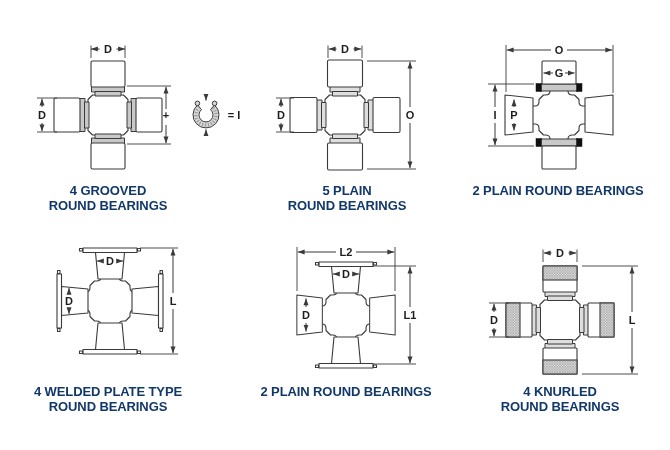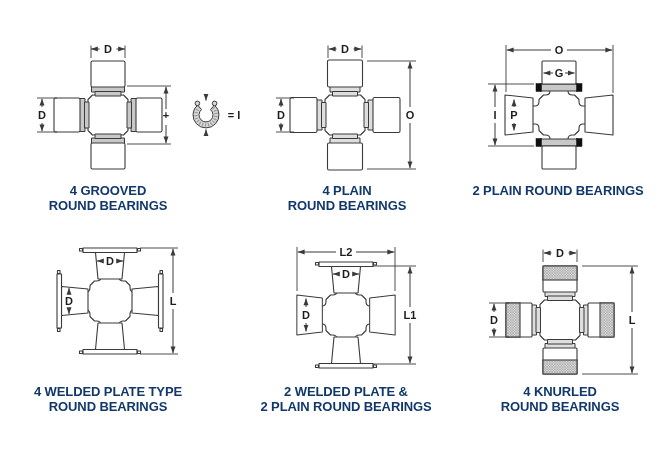--- a/index.html
+++ b/index.html
@@ -218,32 +218,31 @@
     <path class="dim" d="M632 328 L632 373.2" marker-end="url(#arr)"></path>
     <text class="dlab" x="632" y="323.8">L</text>
   </g>
 </svg>
 
   <div class="caption" style="left:-4px;top:183px">
     <div>4 GROOVED</div>
     <div>ROUND BEARINGS</div>
   </div>
   <div class="caption" style="left:235px;top:183px">
-    <div>4 PLAIN</div>
+    <div>5 PLAIN</div>
     <div>ROUND BEARINGS</div>
   </div>
   <div class="caption" style="left:446px;top:183px">
     <div>2 PLAIN ROUND BEARINGS</div>
   </div>
   <div class="caption" style="left:-4px;top:384px">
     <div>4 WELDED PLATE TYPE</div>
     <div>ROUND BEARINGS</div>
   </div>
   <div class="caption" style="left:234px;top:384px">
-    <div>2 WELDED PLATE &amp;</div>
     <div>2 PLAIN ROUND BEARINGS</div>
   </div>
   <div class="caption" style="left:448px;top:384px">
     <div>4 KNURLED</div>
     <div>ROUND BEARINGS</div>
   </div>
 
 </div>
 
 </body></html>

